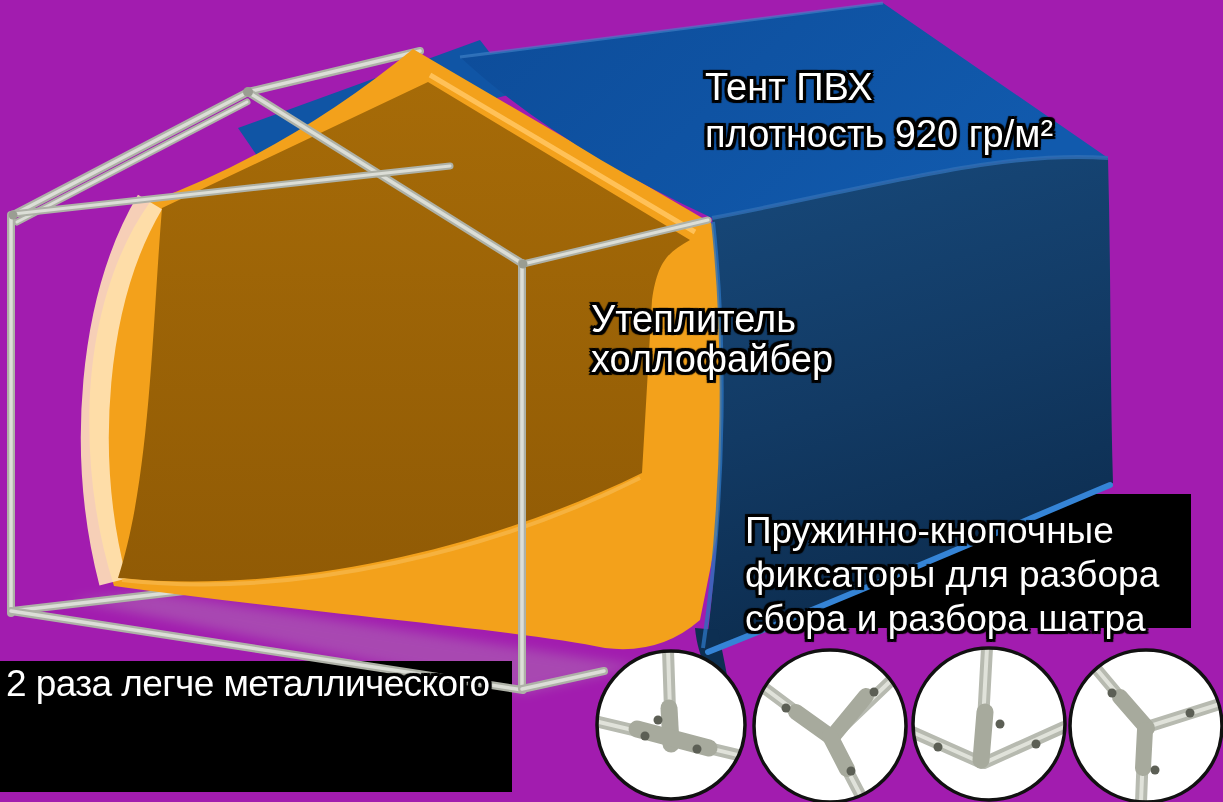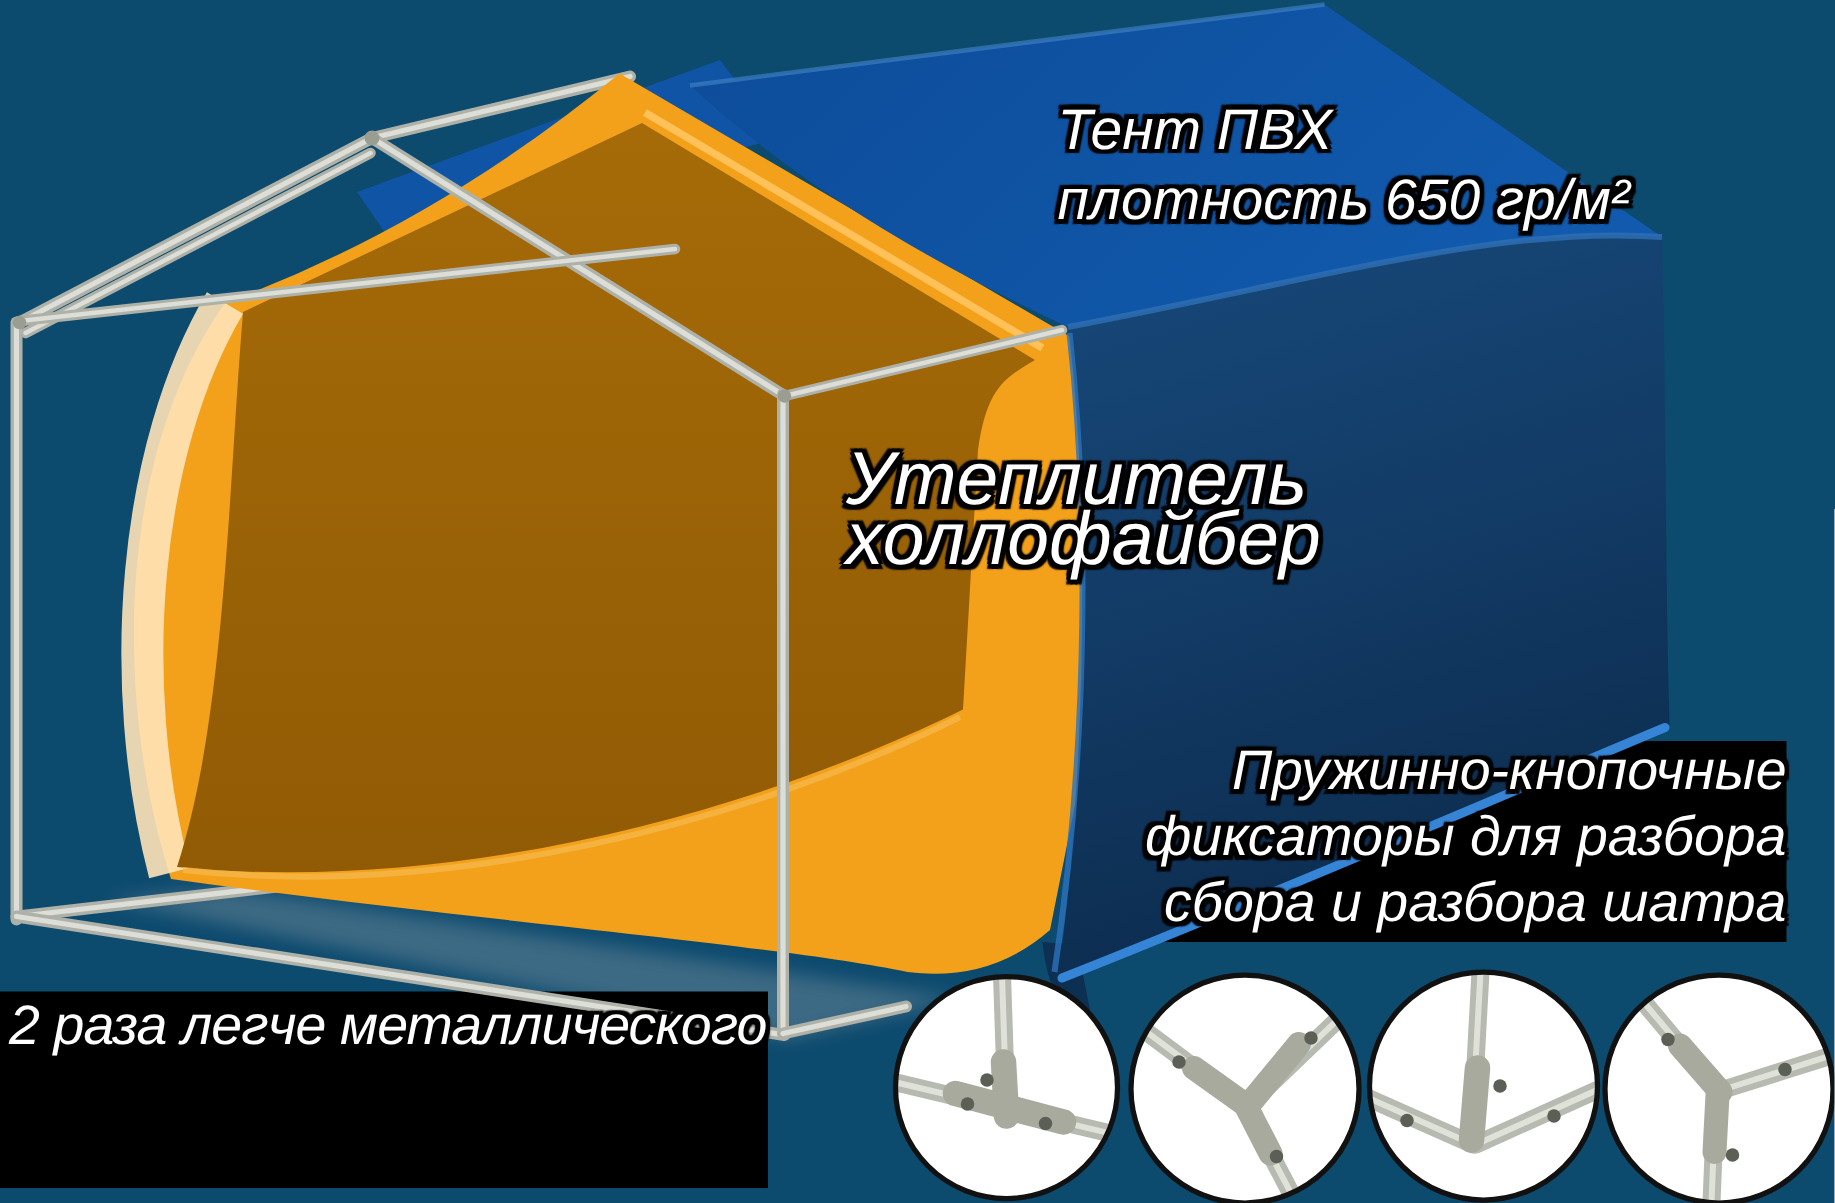--- a/index.html
+++ b/index.html
@@ -1,31 +1,30 @@
 <!DOCTYPE html>
 <html style="--tent-roof-blue: #1055A5; --tent-wall-blue: #123A64; --tent-edge-highlight: #3584D6; --insulation-orange: #F3A11B; --insulation-brown: #9C6407; --insulation-pale: #FFE3B8; --frame-grey: #B7BAB0; --label-bg: #000000; --label-text: #FFFFFF;"><head>
 <meta charset="utf-8">
 <style>
   html,body{margin:0;padding:0;background:#ffffff;}
   #stage{
-    position:relative;width:1223px;height:802px;background:#0c4a6e;overflow:hidden;
+    position:relative;width:1223px;height:802px;background:#a21caf;overflow:hidden;
     font-family:"Liberation Sans","DejaVu Sans",sans-serif;
-    font-style:italic;
   }
   #scene{position:absolute;left:0;top:0;width:1223px;height:802px;display:block;}
   .lbl{
     position:absolute;z-index:3;color:#fff;white-space:nowrap;
     text-shadow:
       -3px 0 0 #000, 3px 0 0 #000, 0 -3px 0 #000, 0 3px 0 #000,
       -2px -2px 0 #000, 2px -2px 0 #000, -2px 2px 0 #000, 2px 2px 0 #000,
       -3px -3px 1px #000, 3px -3px 1px #000, -3px 3px 1px #000, 3px 3px 1px #000;
   }
   #lbl-tent{left:705px;top:64px;font-size:38px;line-height:47px;}
-  #lbl-insulation{left:564px;top:299px;font-size:50px;line-height:40px;}
-  #lbl-fixators{left:745px;top:492px;width:446px;font-size:37px;line-height:44px;text-align:right;}
+  #lbl-insulation{left:591px;top:299px;font-size:38px;line-height:40px;}
+  #lbl-fixators{left:745px;top:509px;width:446px;font-size:37px;line-height:44px;text-align:left;}
   #lbl-frame{left:6px;top:662px;font-size:37px;line-height:43px;letter-spacing:-0.6px;}
 </style>
 </head>
 <body>
 
 <div id="stage">
 
   <svg id="scene" viewBox="0 0 1223 802">
     <defs>
       <linearGradient id="wallG" x1="0" y1="0" x2="0.25" y2="1">
@@ -197,21 +196,21 @@
           <circle cx="1155" cy="770" r="4.5" fill="#5C5F55" stroke="none"></circle>
         </g>
         <circle cx="1146" cy="726" r="76" fill="none" stroke="#111111" stroke-width="3.5"></circle>
       </g>
 
     </g>
   </svg>
 
   <div class="lbl" id="lbl-tent">
     <div>Тент ПВХ</div>
-    <div>плотность 650 гр/м²</div>
+    <div>плотность 920 гр/м²</div>
   </div>
 
   <div class="lbl" id="lbl-insulation">
     <div>Утеплитель</div>
     <div>холлофайбер</div>
   </div>
 
   <div class="lbl" id="lbl-fixators">
     <div>Пружинно-кнопочные</div>
     <div>фиксаторы для разбора</div>

